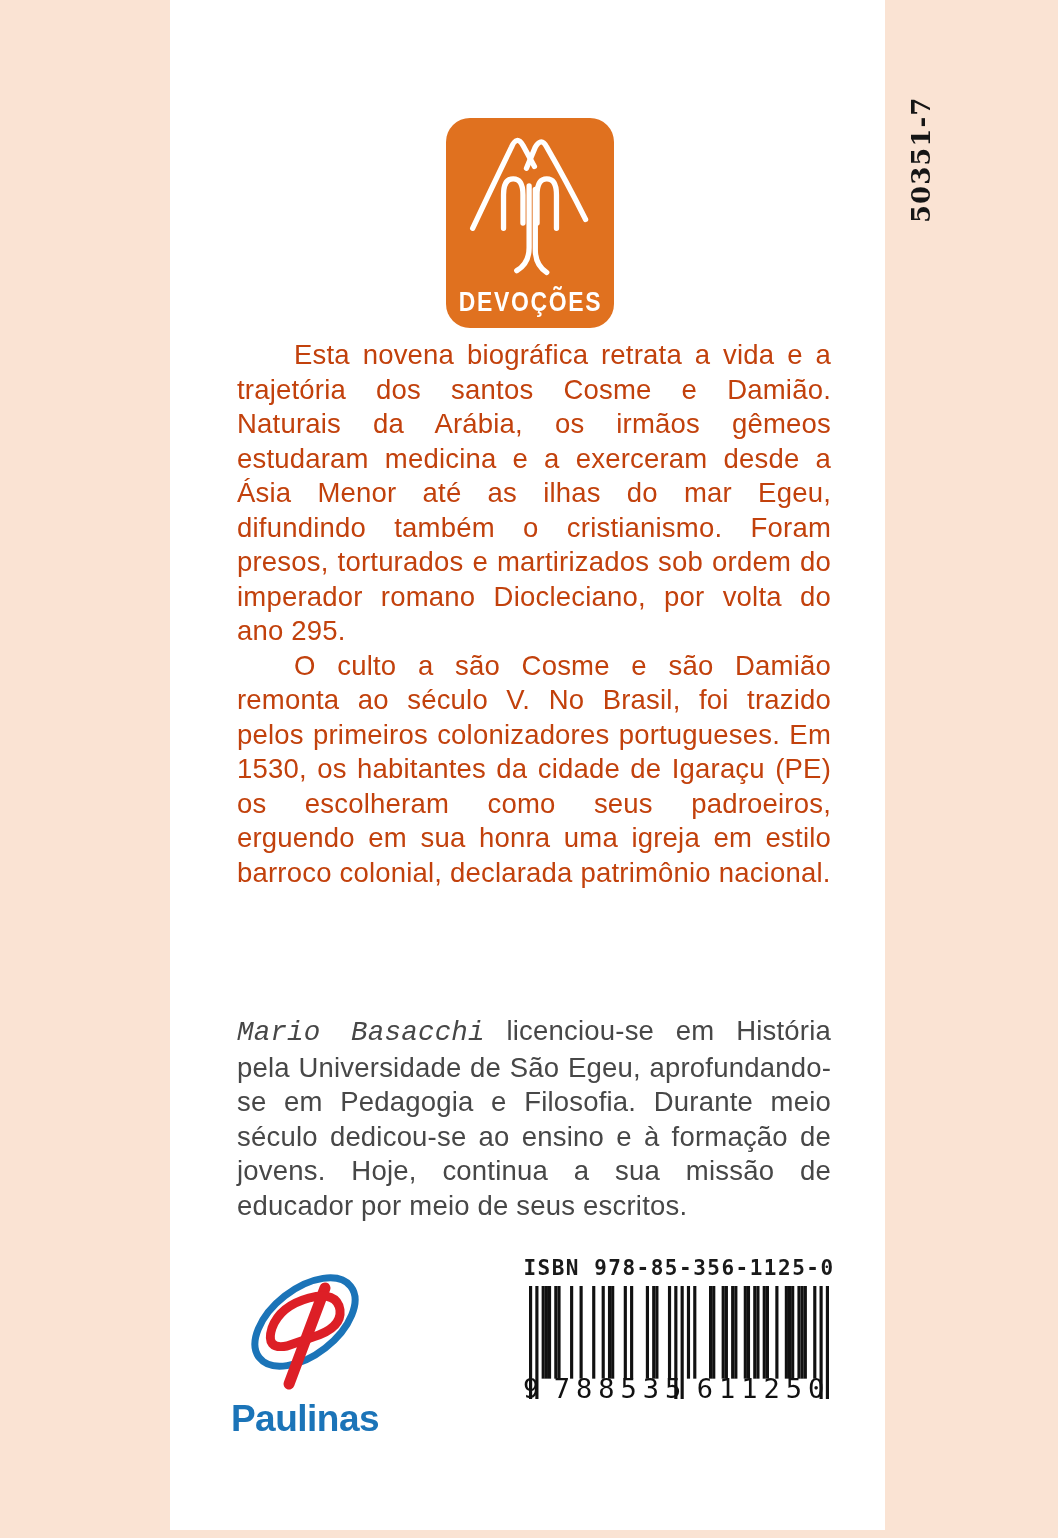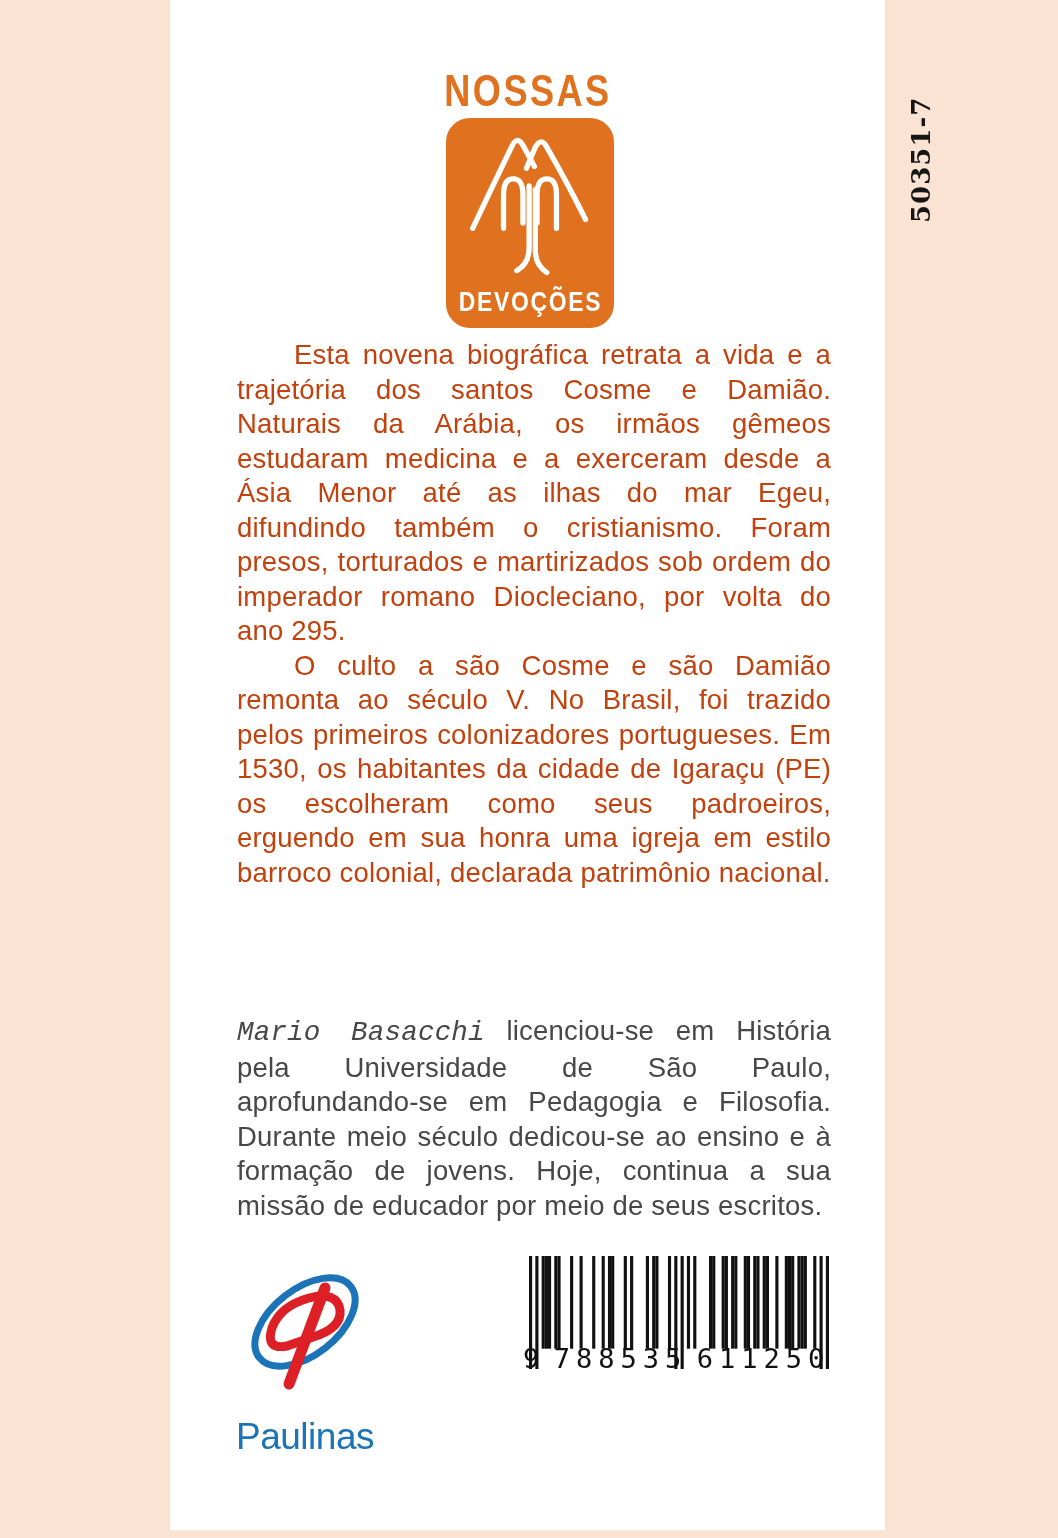--- a/index.html
+++ b/index.html
@@ -79,24 +79,24 @@
   .bio i { font-style: italic; font-family: Liberation Mono, monospace; }
 
   
   .publisher {
     position: absolute;
     left: 55px; top: 1270px;
     width: 160px;
     text-align: center;
   }
   .publisher-name {
-    margin-top: 20px;
+    margin-top: 2px;
     color: var(--pub-blue, #1b74b8);
     font-size: 37px;
-    font-weight: 400;
+    font-weight: 700;
     letter-spacing: -0.5px;
   }
 
   
   .barcode {
     position: absolute;
     left: 353px; top: 1256px;
     width: 312px;
     text-align: center;
   }
@@ -137,23 +137,20 @@
     white-space: nowrap;
   }
 </style>
 </head>
 <body>
 
 <div class="page">
 
   <div class="panel">
 
-    <div class="series-top">
-      <span>NOSSAS</span>
-    </div>
 
     <div class="logo-box">
       <svg width="150" height="168" viewBox="0 0 170 190" fill="none" stroke="#ffffff" stroke-width="6" stroke-linecap="round" stroke-linejoin="round">
 
         <path d="M 20 118 Q 45 65 64 26 Q 70 12 77 24 L 90 48"></path>
 
         <path d="M 148 108 Q 126 64 104 26 Q 98 14 91 26 L 81 50"></path>
 
         <path d="M 55 118 L 55 80 Q 55 62 66 62 Q 77 62 77 80 L 77 112"></path>
 
@@ -165,32 +162,33 @@
       <div class="series-bottom">
         <span>DEVOÇÕES</span>
       </div>
     </div>
 
     <div class="synopsis">
         <p>Esta novena biográfica retrata a vida e a trajetória dos santos Cosme e Damião. Naturais da Arábia, os irmãos gêmeos estudaram medicina e a exerceram desde a Ásia Menor até as ilhas do mar Egeu, difundindo também o cristianismo. Foram presos, torturados e martirizados sob ordem do imperador romano Diocleciano, por volta do ano 295.</p>
         <p>O culto a são Cosme e são Damião remonta ao século V. No Brasil, foi trazido pelos primeiros colonizadores portugueses. Em 1530, os habitantes da cidade de Igaraçu (PE) os escolheram como seus padroeiros, erguendo em sua honra uma igreja em estilo barroco colonial, declarada patrimônio nacional.</p>
       </div>
 
-    <p class="bio"><i>Mario Basacchi</i><span> licenciou-se em História pela Universidade de São Paulo, aprofundando-se em Pedagogia e Filosofia. Durante meio século dedicou-se ao ensino e à formação de jovens. Hoje, continua a sua missão de educador por meio de seus escritos.</span></p>
+    <p class="bio"><i>Mario Basacchi</i><span> licenciou-se em História pela Universidade de São Egeu, aprofundando-se em Pedagogia e Filosofia. Durante meio século dedicou-se ao ensino e à formação de jovens. Hoje, continua a sua missão de educador por meio de seus escritos.</span></p>
 
     <div class="publisher">
       <svg width="160" height="122" viewBox="0 0 160 122">
         <ellipse cx="80" cy="52" rx="58" ry="33" fill="none" stroke="#1b74b8" stroke-width="7" transform="rotate(-38 80 52)"></ellipse>
         <path d="M 100 18 L 64 114" fill="none" stroke="#dd1f26" stroke-width="11" stroke-linecap="round"></path>
         <path d="M 62 76 Q 40 80 47 58 Q 55 36 84 28 Q 112 21 115 40 Q 117 58 88 67 L 62 76" fill="none" stroke="#dd1f26" stroke-width="9" stroke-linecap="round" stroke-linejoin="round"></path>
       </svg>
       <div class="publisher-name">Paulinas</div>
     </div>
 
     <div class="barcode">
+      <div class="isbn-label">ISBN 978-85-356-1125-0</div>
       <svg class="bars" id="bars" width="300" height="113" viewBox="0 0 95 100" preserveAspectRatio="none">
           <rect x="0" y="0" width="1" height="100" fill="#111111"></rect>
           <rect x="2" y="0" width="1" height="100" fill="#111111"></rect>
           <rect x="4" y="0" width="1" height="82" fill="#111111"></rect>
           <rect x="5" y="0" width="1" height="82" fill="#111111"></rect>
           <rect x="6" y="0" width="1" height="82" fill="#111111"></rect>
           <rect x="8" y="0" width="1" height="82" fill="#111111"></rect>
           <rect x="9" y="0" width="1" height="82" fill="#111111"></rect>
           <rect x="13" y="0" width="1" height="82" fill="#111111"></rect>
           <rect x="16" y="0" width="1" height="82" fill="#111111"></rect>

